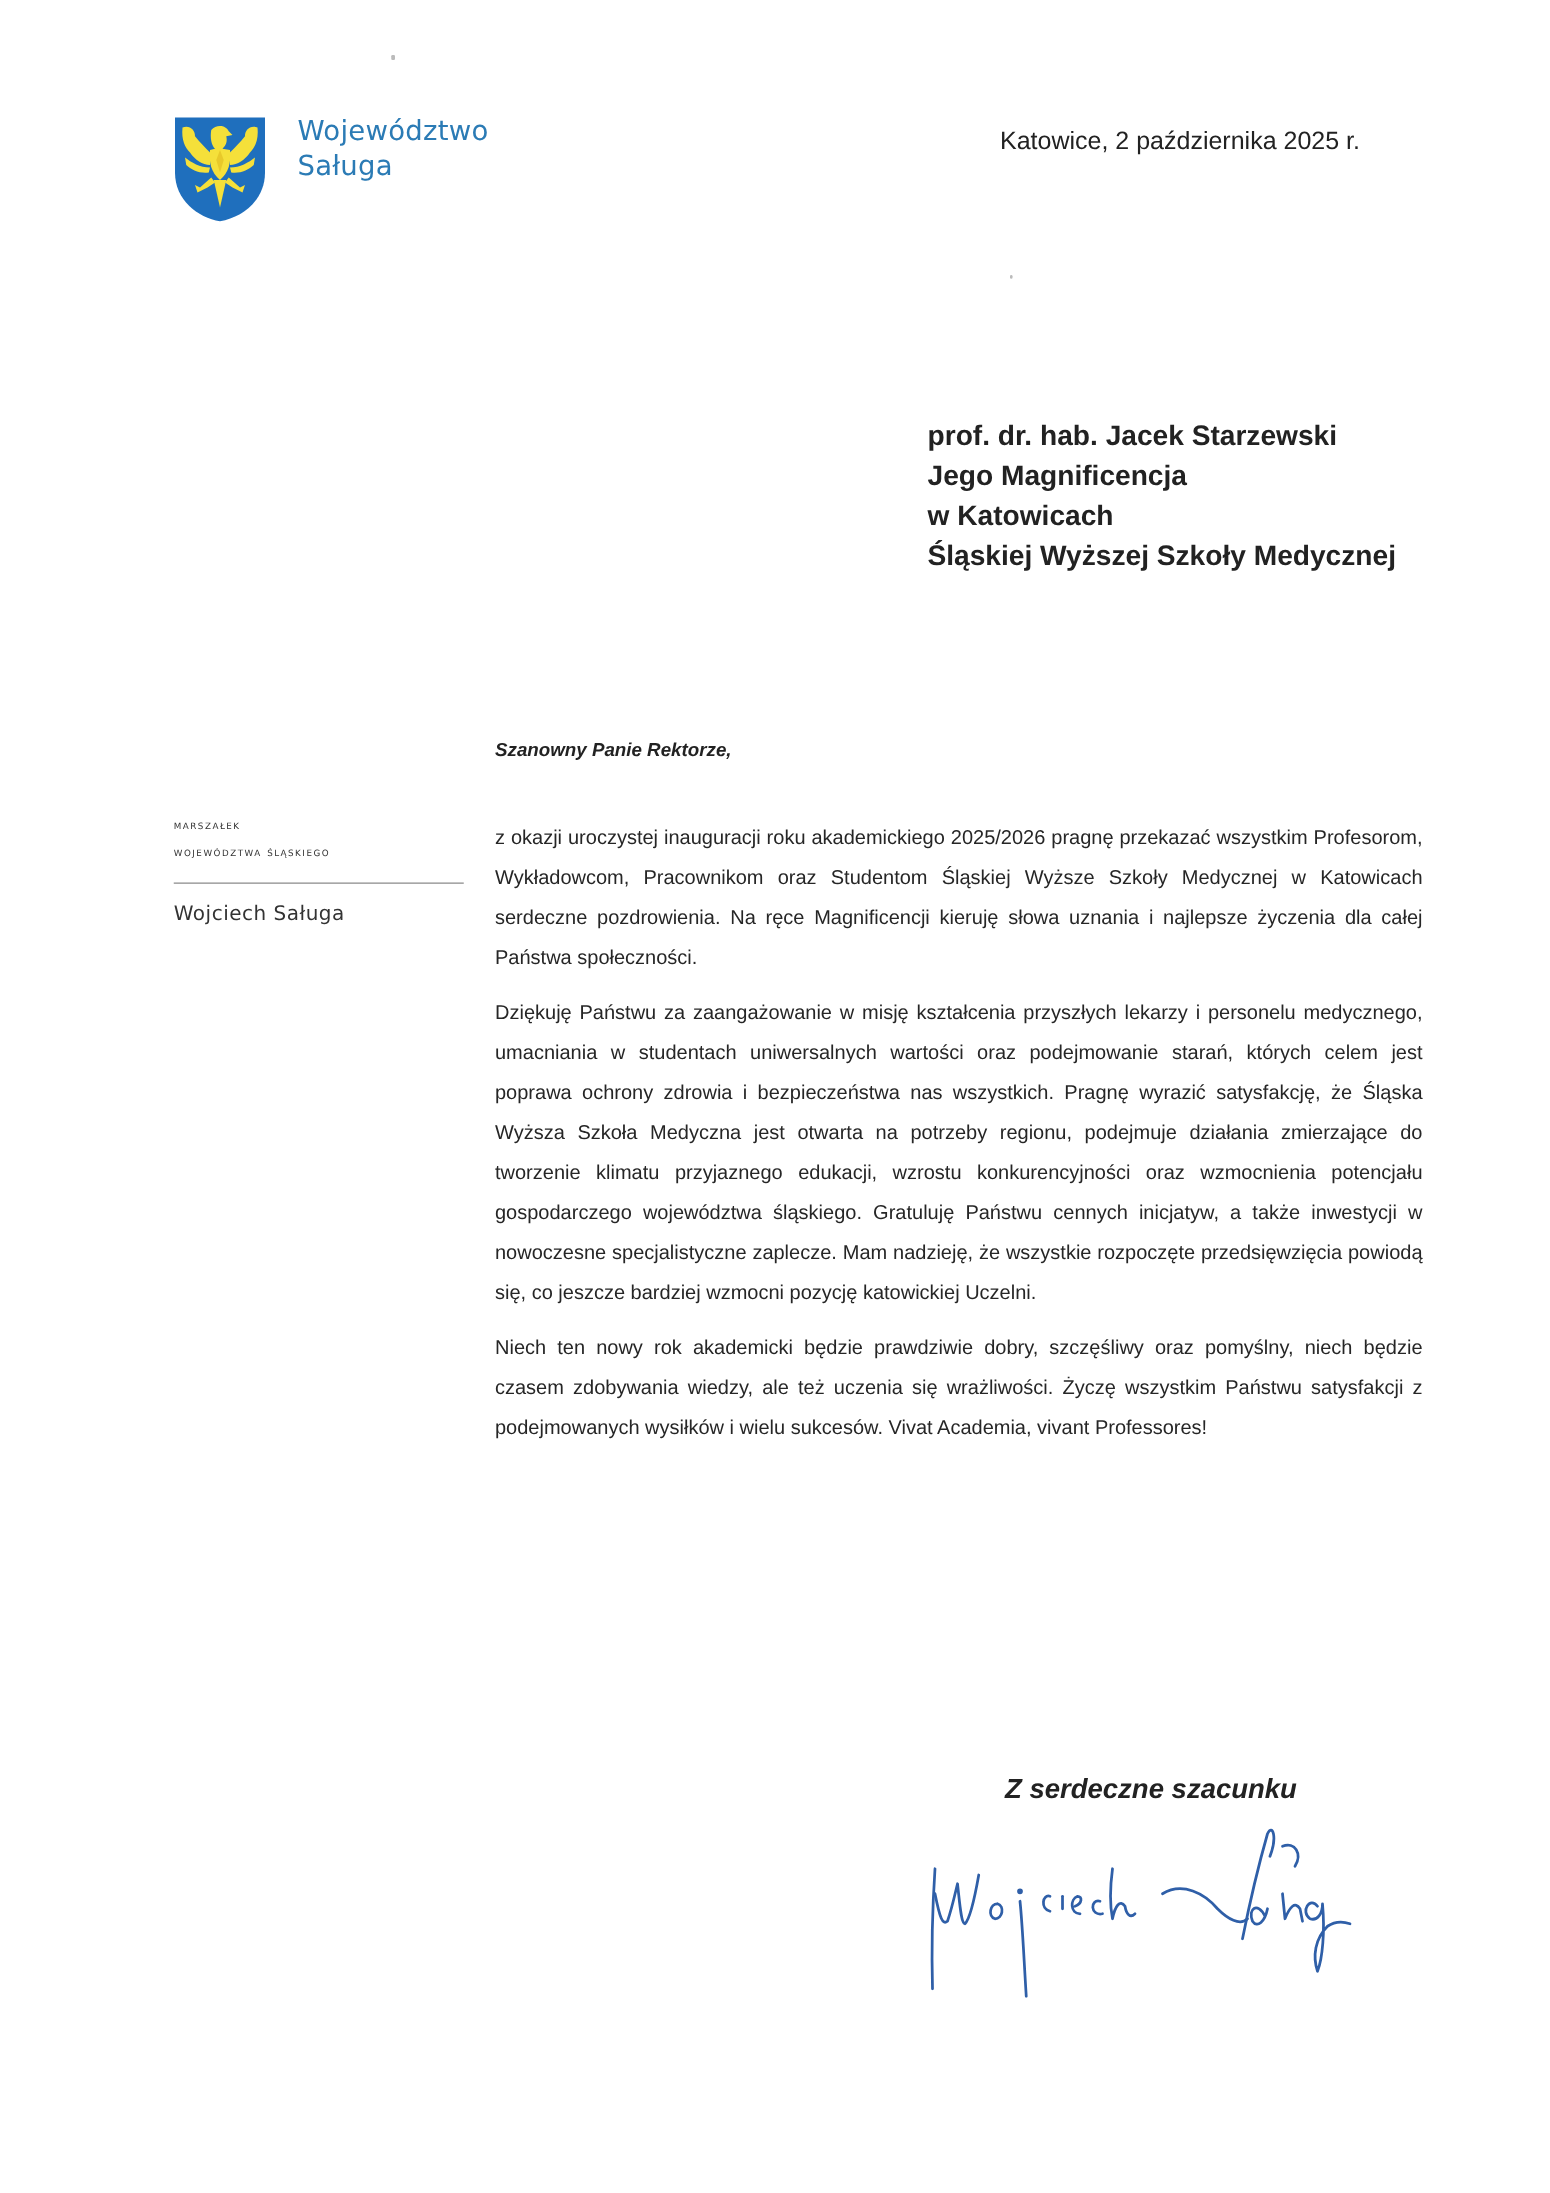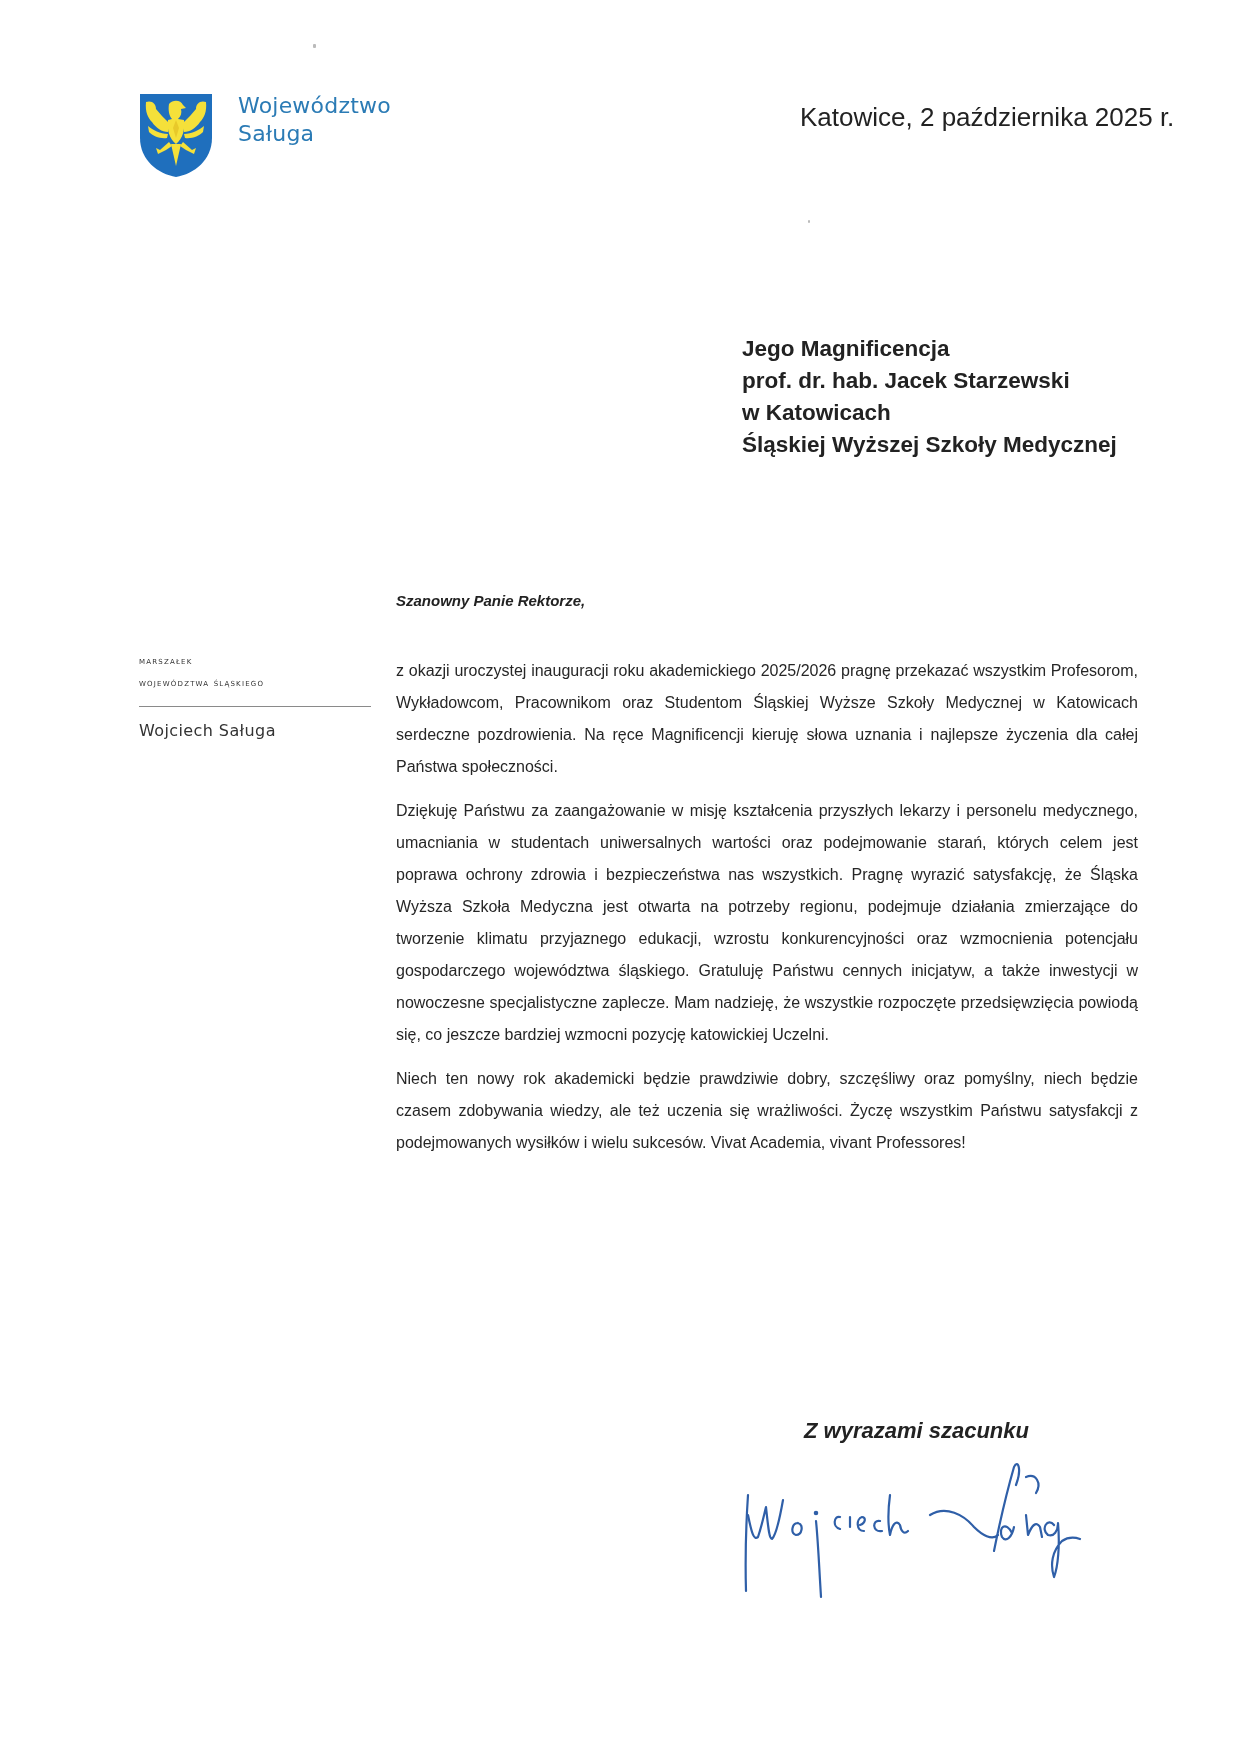--- a/index.html
+++ b/index.html
@@ -1,21 +1,21 @@
 <!DOCTYPE html>
 <html><head>
 <meta charset="utf-8">
 <style>
   html, body { margin: 0; padding: 0; background: #ffffff; }
   body { width: 1240px; height: 1754px; position: relative; overflow: hidden; font-family: "Liberation Sans", sans-serif; color: #262626; }
   .abs { position: absolute; }
   .logo-shield { left: 138px; top: 92px; width: 76px; height: 86px; }
   .logo-text { left: 238px; top: 92px; color: #2b7bb5; font-family: "DejaVu Sans", sans-serif; font-size: 22px; line-height: 28px; letter-spacing: 0.2px; }
   .logo-text div { white-space: nowrap; }
-  .date { left: 800px; top: 102px; font-size: 26px; white-space: nowrap; color: #222; }
+  .date { left: 800px; top: 102px; font-size: 20px; white-space: nowrap; color: #222; }
   .address { left: 742px; top: 333px; font-size: 22.5px; font-weight: bold; line-height: 32px; color: #222; }
   .address div { white-space: nowrap; }
   .salutation { left: 396px; top: 592px; font-size: 15px; font-weight: bold; font-style: italic; color: #222; white-space: nowrap; }
   .sender { left: 139px; top: 650px; width: 232px; font-family: "DejaVu Sans", sans-serif; color: #333; }
   .sender .role { font-size: 10px; font-variant: small-caps; font-weight: normal; letter-spacing: 1.2px; line-height: 22px; text-transform: lowercase; }
   .sender .role span { display: block; white-space: nowrap; }
   .sender .rule { margin-top: 12px; border-top: 1px solid #8a8a8a; width: 232px; }
   .sender .name { margin-top: 14px; font-size: 16px; letter-spacing: 0.4px; white-space: nowrap; }
   .body { left: 396px; top: 655px; width: 742px; font-size: 16px; line-height: 32px; color: #262626; }
   .body p { margin: 0 0 12px 0; text-align: justify; text-align-last: left; }
@@ -50,22 +50,22 @@
   <div>Województwo</div>
   <div>Saługa</div>
 </div>
 
 <div class="abs date">Katowice, 2 października 2025 r.</div>
 
 <div class="abs speck" style="left:313px; top:44px;"></div>
 <div class="abs speck" style="left:808px; top:220px; width:2px; height:3px;"></div>
 
 <div class="abs address">
+  <div>prof. dr. hab. Jacek Starzewski</div>
   <div>Jego Magnificencja</div>
-  <div>prof. dr. hab. Jacek Starzewski</div>
   <div>w Katowicach</div>
   <div>Śląskiej Wyższej Szkoły Medycznej</div>
 </div>
 
 <div class="abs salutation">Szanowny Panie Rektorze,</div>
 
 <div class="abs sender">
   <div class="role">
     <span>Marszałek</span>
     <span>Województwa Śląskiego</span>
@@ -73,21 +73,21 @@
   <div class="rule"></div>
   <div class="name">Wojciech Saługa</div>
 </div>
 
 <div class="abs body">
   <p>z okazji uroczystej inauguracji roku akademickiego 2025/2026 pragnę przekazać wszystkim Profesorom, Wykładowcom, Pracownikom oraz Studentom Śląskiej Wyższe Szkoły Medycznej w Katowicach serdeczne pozdrowienia. Na ręce Magnificencji kieruję słowa uznania i najlepsze życzenia dla całej Państwa społeczności.</p>
   <p>Dziękuję Państwu za zaangażowanie w misję kształcenia przyszłych lekarzy i personelu medycznego, umacniania w studentach uniwersalnych wartości oraz podejmowanie starań, których celem jest poprawa ochrony zdrowia i bezpieczeństwa nas wszystkich. Pragnę wyrazić satysfakcję, że Śląska Wyższa Szkoła Medyczna jest otwarta na potrzeby regionu, podejmuje działania zmierzające do tworzenie klimatu przyjaznego edukacji, wzrostu konkurencyjności oraz wzmocnienia potencjału gospodarczego województwa śląskiego. Gratuluję Państwu cennych inicjatyw, a także inwestycji w nowoczesne specjalistyczne zaplecze. Mam nadzieję, że wszystkie rozpoczęte przedsięwzięcia powiodą się, co jeszcze bardziej wzmocni pozycję katowickiej Uczelni.</p>
   <p>Niech ten nowy rok akademicki będzie prawdziwie dobry, szczęśliwy oraz pomyślny, niech będzie czasem zdobywania wiedzy, ale też uczenia się wrażliwości. Życzę wszystkim Państwu satysfakcji z podejmowanych wysiłków i wielu sukcesów. Vivat Academia, vivant Professores!</p>
 </div>
 
-<div class="abs closing">Z wyrazami szacunku</div>
+<div class="abs closing">Z serdeczne szacunku</div>
 
 <div class="abs signature">
   <svg width="380" height="150" viewBox="0 0 380 150" fill="none" stroke="#2f5fa8" stroke-width="2.2" stroke-linecap="round" stroke-linejoin="round">
 
     <path d="M12 40 C10 70 9 100 10 136"></path>
     <path d="M12 60 C16 80 18 85 22 82 C26 70 28 60 30 52 C32 70 33 84 36 84 C40 80 44 62 47 45"></path>
 
     <path d="M62 68 C56 68 54 78 60 80 C66 80 68 70 62 68"></path>
 
     <path d="M80 66 C82 85 83 110 85 142"></path>

